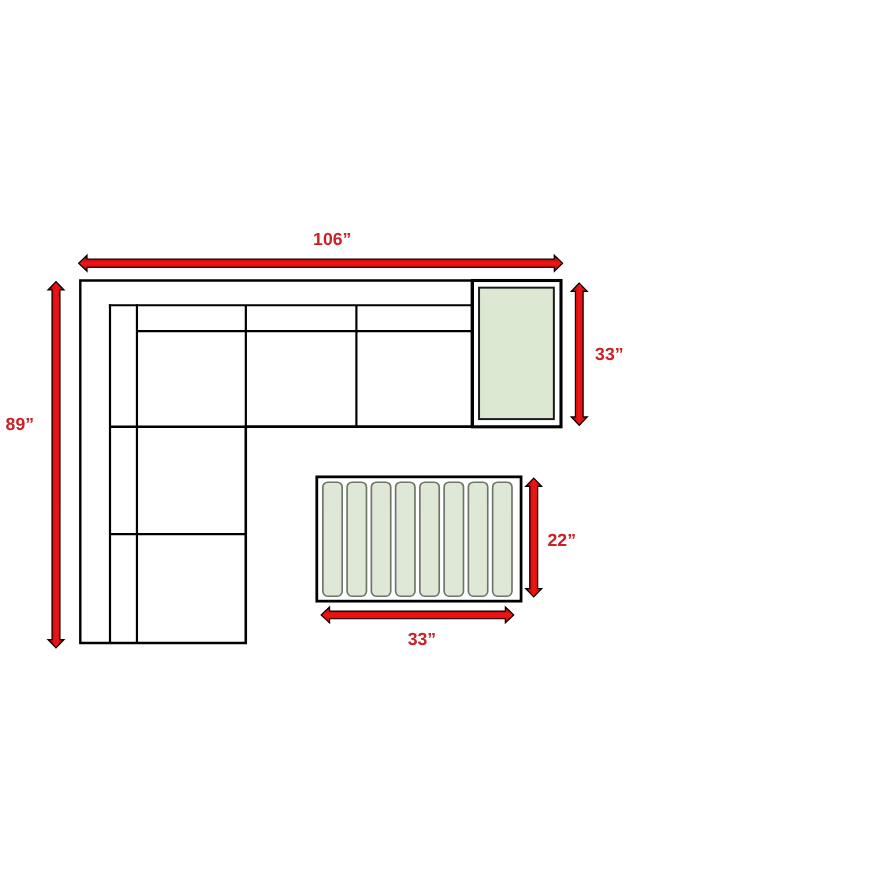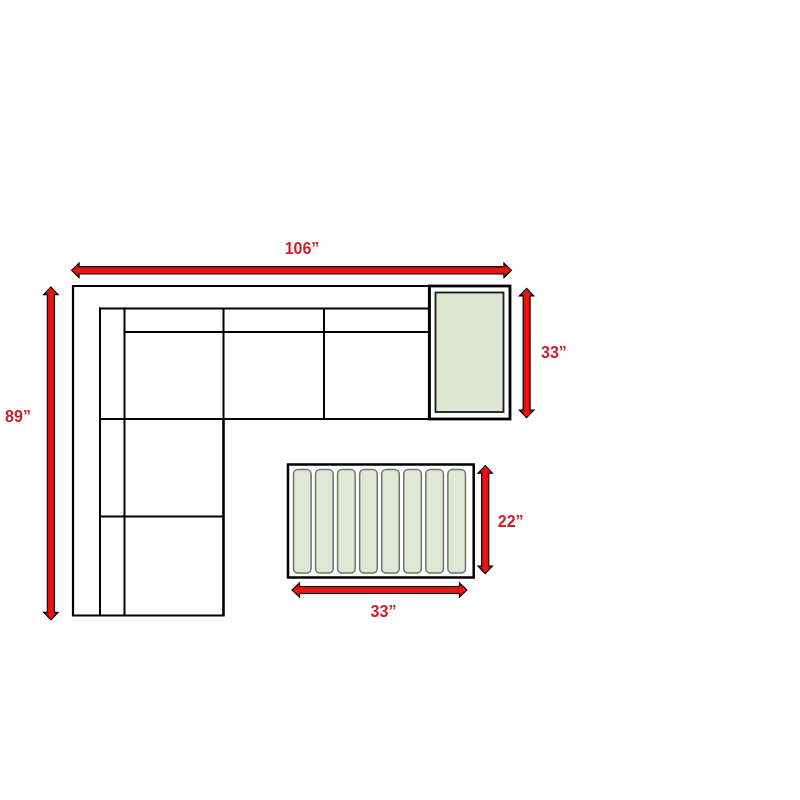--- a/index.html
+++ b/index.html
@@ -1,16 +1,16 @@
 <!DOCTYPE html>
 <html><head>
 <meta charset="utf-8">
 <style>
   html,body{margin:0;padding:0;background:#ffffff;}
-  #canvas{width:800px;height:677px;position:relative;margin-top:31px;}
+  #canvas{width:800px;height:677px;position:relative;}
   text{font-family:"Liberation Sans",sans-serif;font-weight:bold;}
 </style>
 </head>
 <body>
 <div id="canvas">
 <svg width="800" height="800" viewBox="0 0 800 800" xmlns="http://www.w3.org/2000/svg">
   <defs>
     <linearGradient id="gradH" x1="0" y1="0" x2="0" y2="1">
       <stop offset="0" stop-color="#490606"></stop>
       <stop offset="0.22" stop-color="#c20d0d"></stop>

